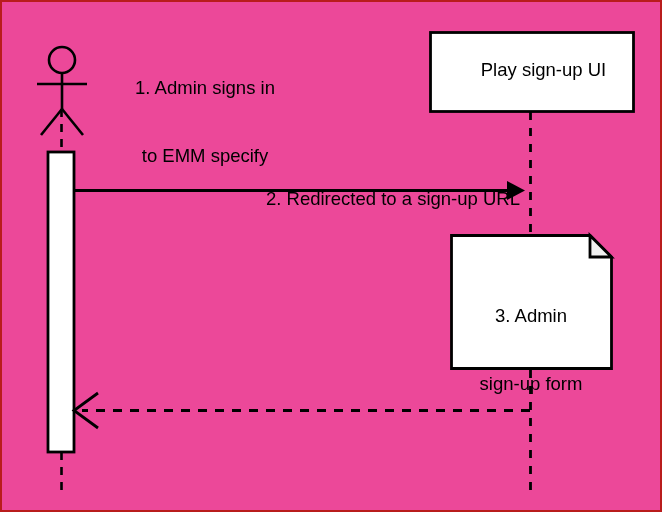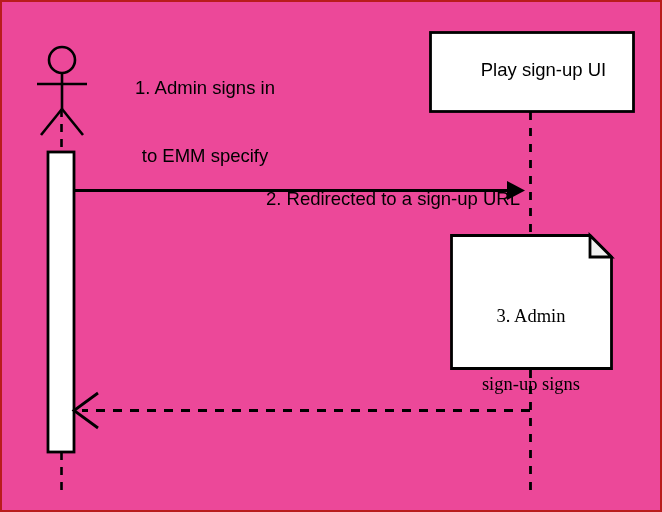--- a/index.html
+++ b/index.html
@@ -70,21 +70,20 @@
     font-size: 18.5px;
   }
 
   
   #note-text {
     left: 450px;
     top: 258px;
     width: 158px;
     text-align: center;
     font-size: 18.5px;
-    font-family: Liberation Serif, serif;
   }
   #note-text .ln { display: block; }
 </style>
 </head>
 <body>
 
 <div id="diagram-root">
 
   <svg class="layer" viewBox="0 0 662 512" xmlns="http://www.w3.org/2000/svg">
 
@@ -136,16 +135,16 @@
     <span class="ln">to EMM specify</span>
   </div>
 
   <div class="txt" id="participant-title">Play sign-up UI</div>
 
   <div class="txt" id="msg2-label">2. Redirected to a sign-up URL</div>
 
 
   <div class="txt" id="note-text">
     <span class="ln">3. Admin</span>
-    <span class="ln">sign-up signs</span>
+    <span class="ln">sign-up form</span>
   </div>
 
 </div>
 
 </body></html>

